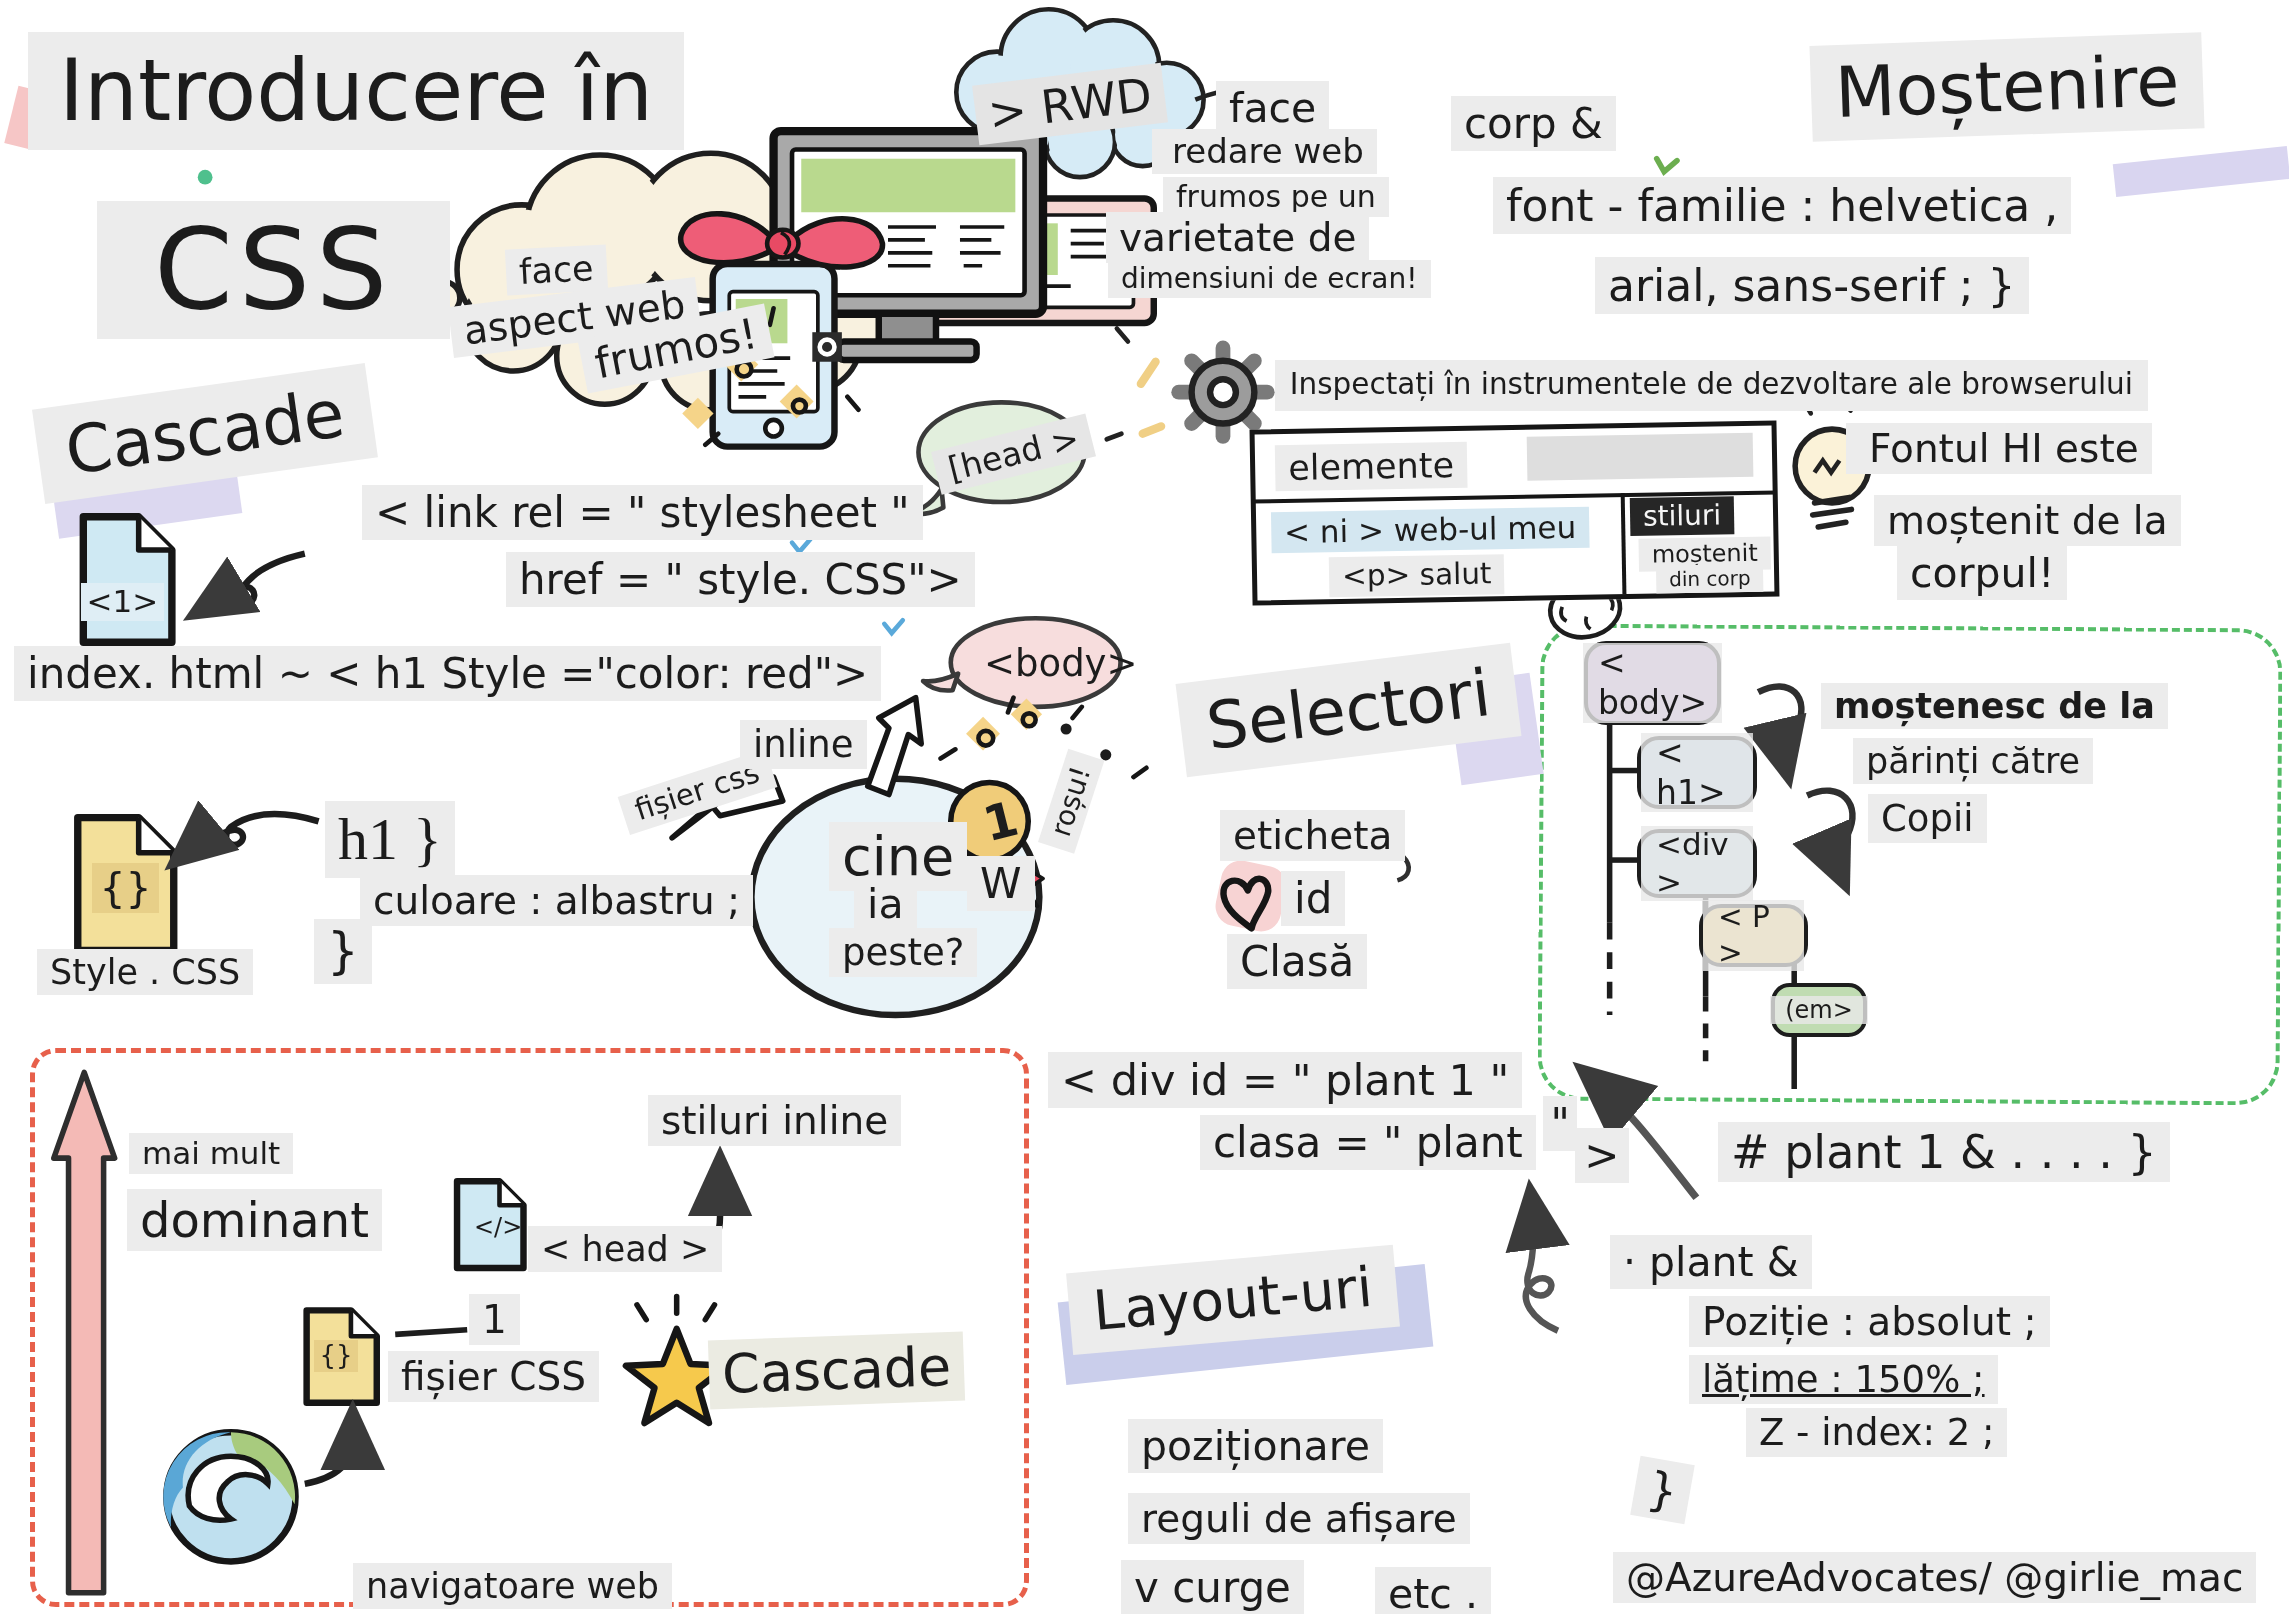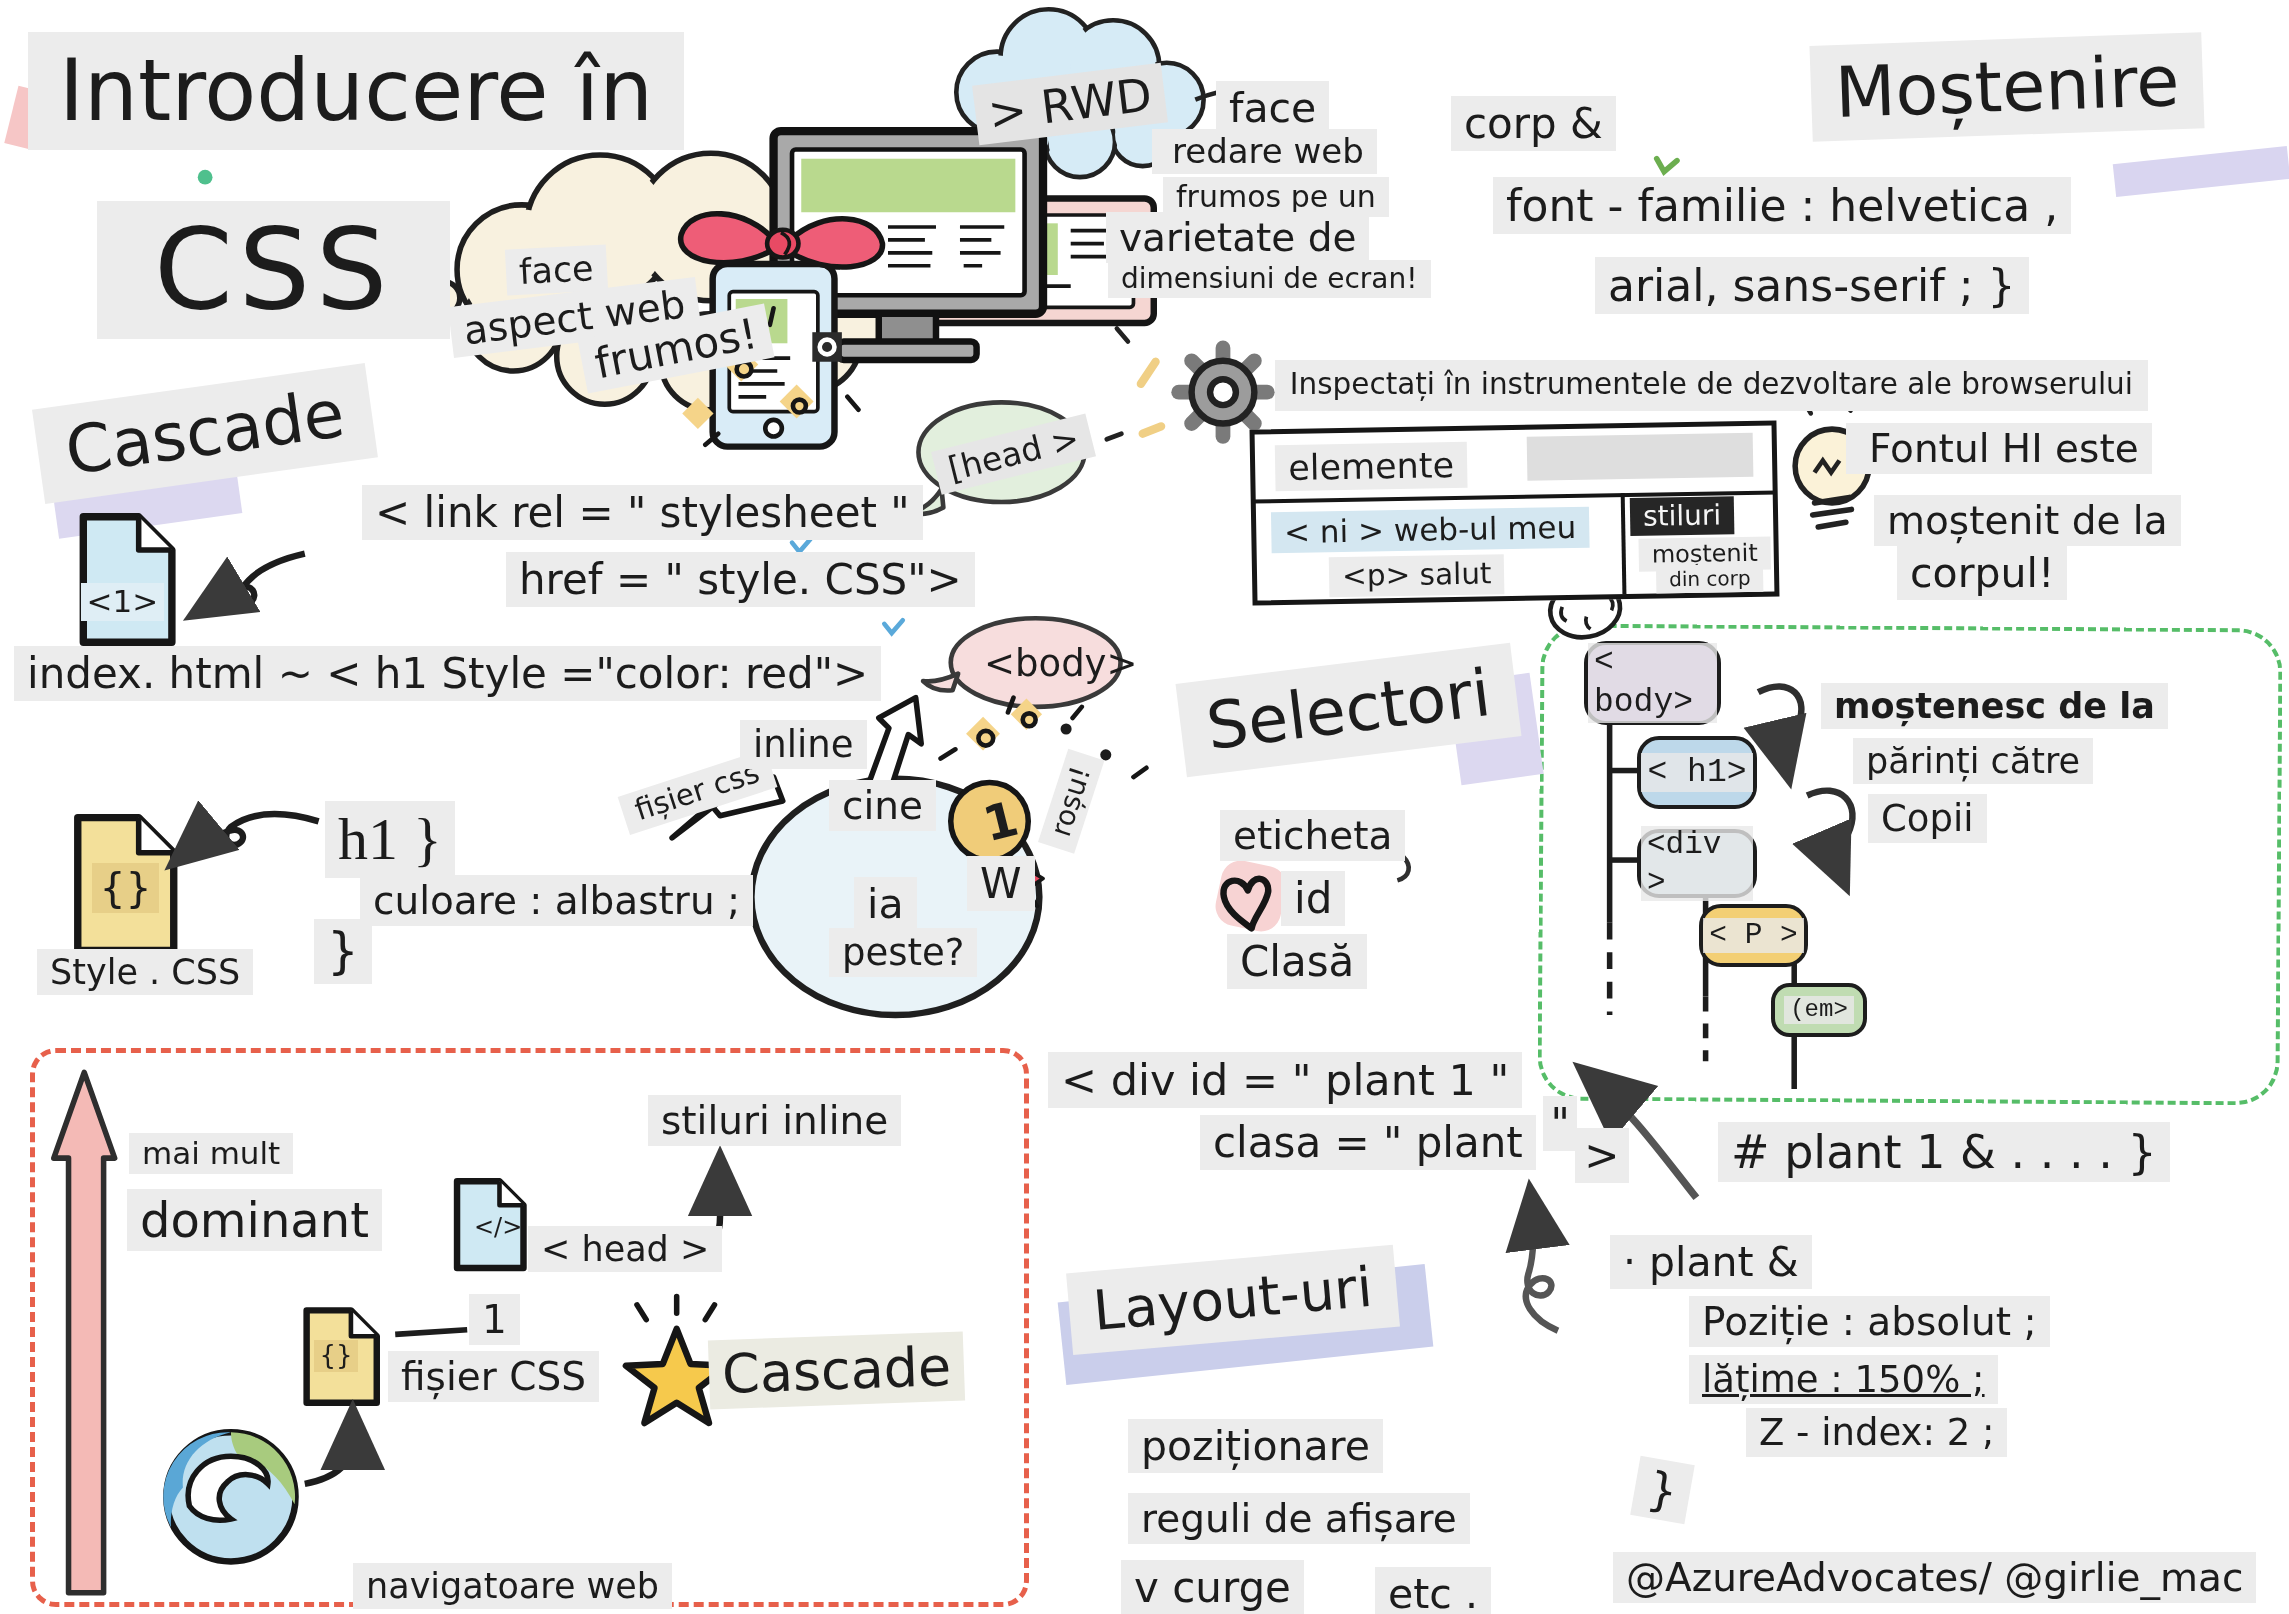--- a/index.html
+++ b/index.html
@@ -8,21 +8,21 @@
   .bg{position:absolute;z-index:0;}
   #art{position:absolute;left:0;top:0;z-index:1;pointer-events:none;}
   .lbl{position:absolute;z-index:2;background:#ececec;color:#1c1c1c;padding:1.8px 13px;
        white-space:nowrap;line-height:1.22;}
   .nobg{background:transparent;}
   .dark{background:#262626;color:#f5f5f5;}
   .blue{background:#d4e7f1;}
   .panel{position:absolute;z-index:2;background:#fff;border:5.5px solid #161616;}
   .node{position:absolute;z-index:2;border:4.6px solid #1d1d1d;border-radius:22px;
         display:flex;align-items:center;justify-content:center;}
-  .node span{background:rgba(233,233,233,.8);padding:0 6px;line-height:1.2;font-family:Liberation Mono, monospace;}
+  .node span{background:rgba(233,233,233,.8);padding:0 15px;line-height:1.2;}
 </style>
 </head>
 <body>
 
 <div id="canvas">
 
   <div class="bg" style="left:30px;top:1048px;width:989px;height:549px;border:5.5px dashed #e7604b;border-radius:26px;"></div>
   <div class="bg" style="left:1539px;top:626px;width:734px;height:469px;border:4.6px dashed #56bd68;border-radius:44px;transform:rotate(.4deg);"></div>
 
   <div class="bg" style="left:11px;top:88px;width:26px;height:59px;background:#f6c6c6;transform:rotate(14deg);"></div>
@@ -310,21 +310,21 @@
   <div class="lbl" style="left:506px;top:552px;font-size:42px;">href = " style. CSS"&gt;</div>
   <div class="lbl" style="left:934px;top:432px;font-size:33px;transform:rotate(-14deg);background:#e6e6e6;">[head &gt;</div>
   <div class="lbl" style="left:14px;top:646px;font-size:42px;">index. html ~ &lt; h1 Style ="color: red"&gt;</div>
   <div class="lbl nobg" style="left:971px;top:639px;font-size:37px;">&lt;body&gt;</div>
 
   <div class="lbl" style="left:325px;top:801px;font-size:60px;font-family:Liberation Serif, serif;">h1 }</div>
   <div class="lbl" style="left:360px;top:875px;font-size:39px;">culoare : albastru ;</div>
   <div class="lbl" style="left:314px;top:919px;font-size:50px;">}</div>
   <div class="lbl" style="left:620px;top:772px;font-size:29.5px;transform:rotate(-18deg);">fișier css</div>
   <div class="lbl" style="left:740px;top:720px;font-size:37px;">inline</div>
-  <div class="lbl" style="left:829px;top:780px;font-size:39px;">cine</div>
+  <div class="lbl" style="left:829px;top:822px;font-size:54px;">cine</div>
   <div class="lbl" style="left:854px;top:877px;font-size:41px;">ia</div>
   <div class="lbl" style="left:829px;top:928px;font-size:37px;">peste?</div>
   <div class="lbl nobg" style="left:971px;top:790px;font-size:48px;font-weight:bold;transform:rotate(-14deg);color:#1d1d1d;">1</div>
   <div class="lbl" style="left:967px;top:856px;font-size:42px;">W</div>
   <div class="lbl" style="left:1038px;top:842px;font-size:28px;transform:rotate(-72deg);transform-origin:left top;">roșu!</div>
   <div class="lbl" style="left:37px;top:949px;font-size:35px;">Style . CSS</div>
   <div class="lbl nobg" style="left:92px;top:863px;font-size:41px;background:#e7cf88;padding:0 7.4px;">{}</div>
 
   <div class="lbl" style="left:1180px;top:663px;font-size:65px;transform:rotate(-7deg);padding:7.4px 26px;">Selectori</div>
   <div class="lbl" style="left:1220px;top:810px;font-size:39px;">eticheta</div>

